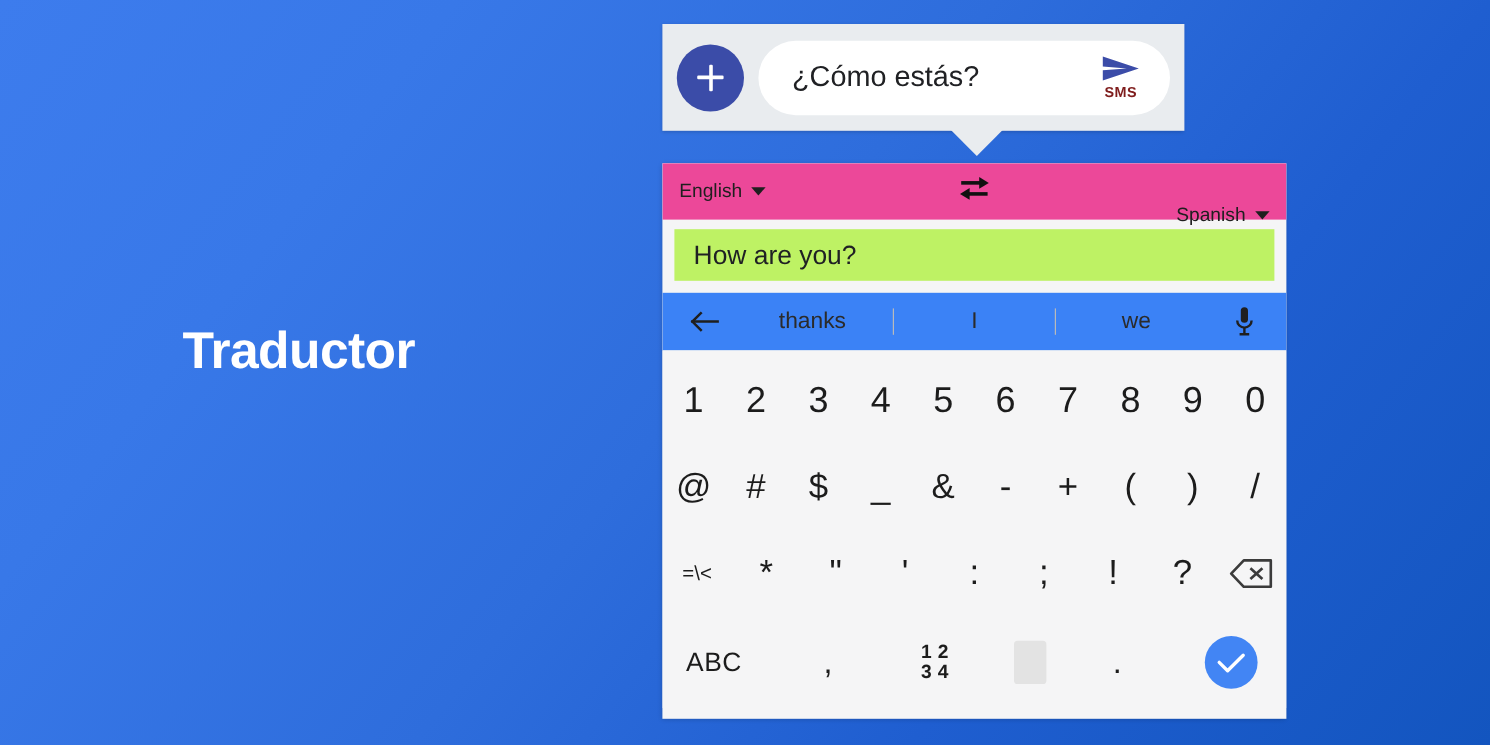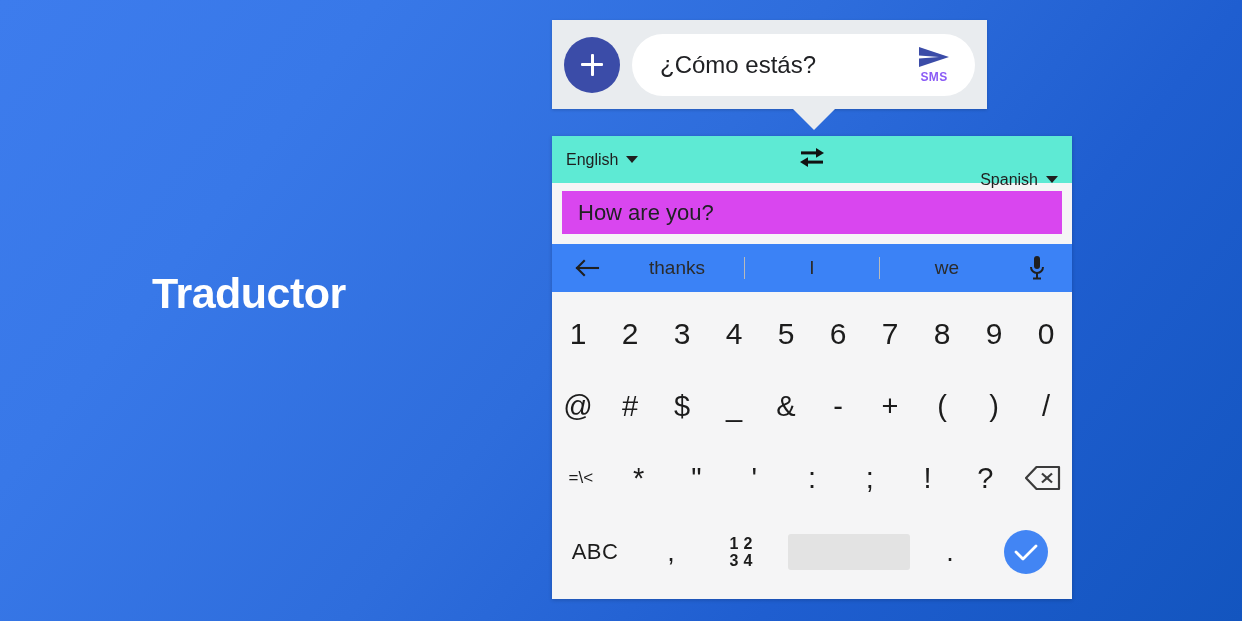--- a/index.html
+++ b/index.html
@@ -103,21 +103,21 @@
     display: flex;
     flex-direction: column;
     align-items: center;
     justify-content: center;
     cursor: pointer;
   }
   #sms-send svg { display: block; }
   #sms-label {
     font-size: 12px;
     font-weight: bold;
-    color: #8b5cf6;
+    color: #7f1d1d;
     letter-spacing: 0.4px;
     margin-top: 1px;
   }
 
   
   #card-tail {
     position: absolute;
     left: 792px;
     top: 108px;
     width: 0; height: 0;
@@ -133,21 +133,21 @@
     top: 136px;
     width: 520px;
     height: 463px;
     background: #f5f5f6;
     box-shadow: 0 1px 4px rgba(0,0,0,0.20);
     overflow: hidden;
   }
 
   #lang-bar {
     height: 47px;
-    background: #5eead4;
+    background: #ec4899;
     display: flex;
     align-items: center;
     padding: 0 14px;
     box-sizing: border-box;
     position: relative;
   }
   .lang-chip {
     display: flex;
     align-items: center;
     gap: 8px;
@@ -166,21 +166,21 @@
     left: 50%;
     top: 50%;
     transform: translate(-50%, -50%);
     cursor: pointer;
   }
   #lang-right { margin-left: auto; margin-top: 40px; }
 
   #translate-input {
     margin: 8px 10px 10px 10px;
     height: 43px;
-    background: #d946ef;
+    background: #bef264;
     display: flex;
     align-items: center;
     padding: 0 16px;
     box-sizing: border-box;
     cursor: text;
   }
   #translate-text {
     font-size: 22px;
     color: #202124;
   }
@@ -227,21 +227,21 @@
     justify-content: center;
     font-size: 30px;
     color: #1c1c1c;
     cursor: pointer;
     height: 100%;
     user-select: none;
   }
   .key.sym { font-size: 29px; }
   .key.smallest { font-size: 17px; font-weight: normal; }
 
-  #row-bottom { height: 76px; }
+  #row-bottom { height: 76px; gap: 19px; }
   #key-abc { flex: 0 0 86px; font-size: 22px; letter-spacing: 0.5px; }
   #key-comma { flex: 0 0 66px; font-size: 27px; }
   #key-num { flex: 0 0 74px; }
   #num-grid {
     display: grid;
     grid-template-columns: auto auto;
     gap: 0px 5px;
     font-size: 16px;
     line-height: 17px;
     color: #1c1c1c;

